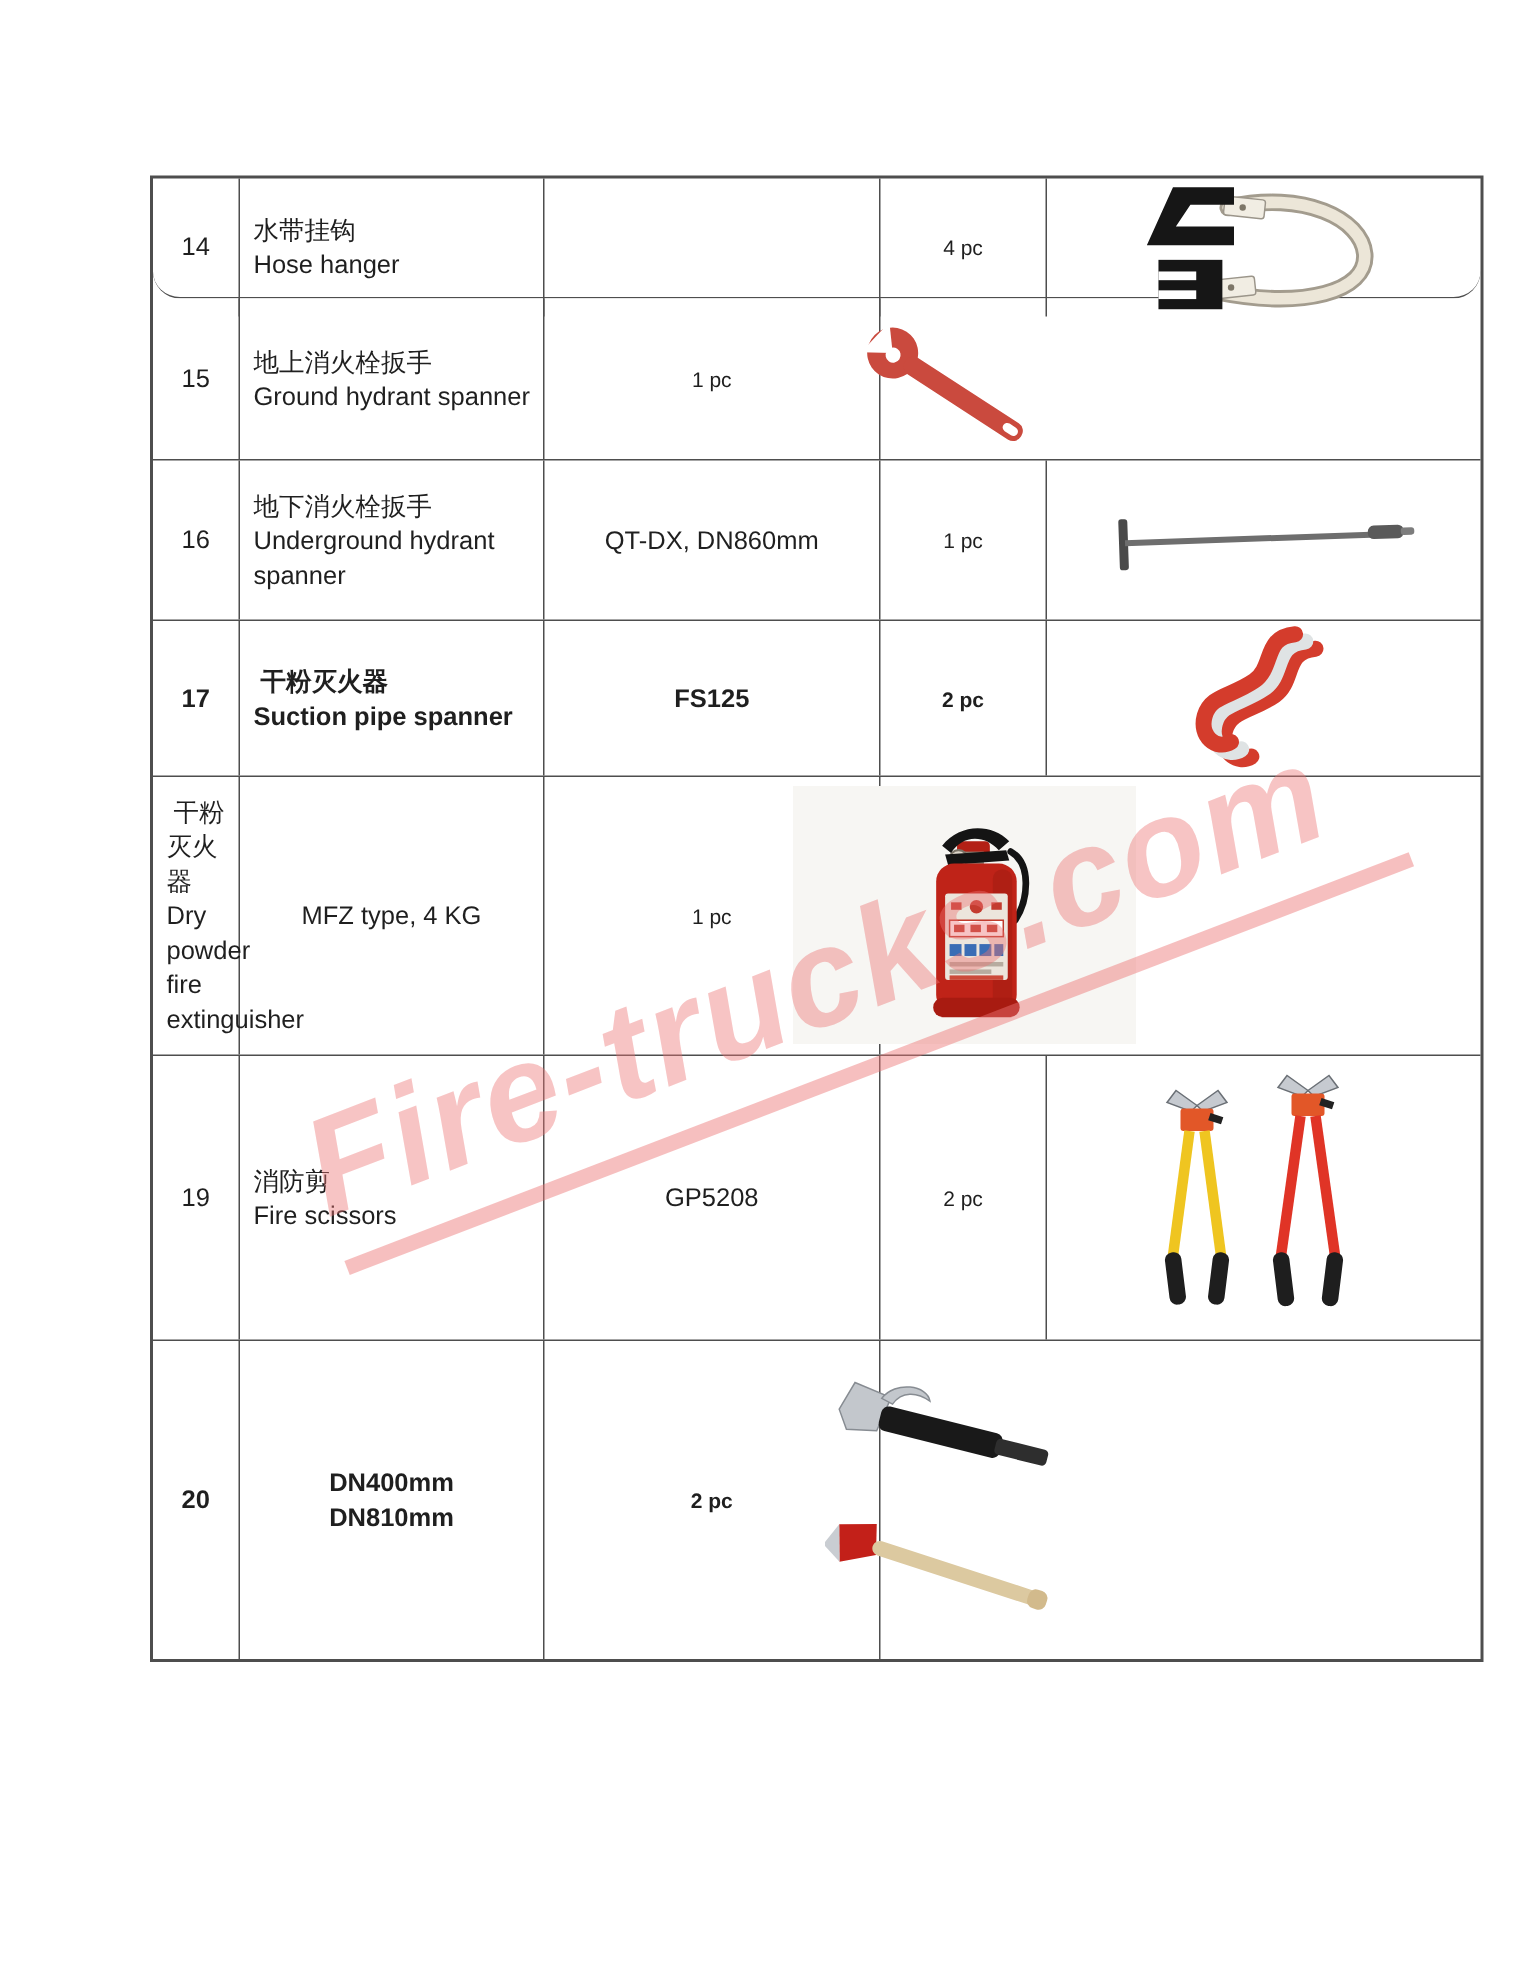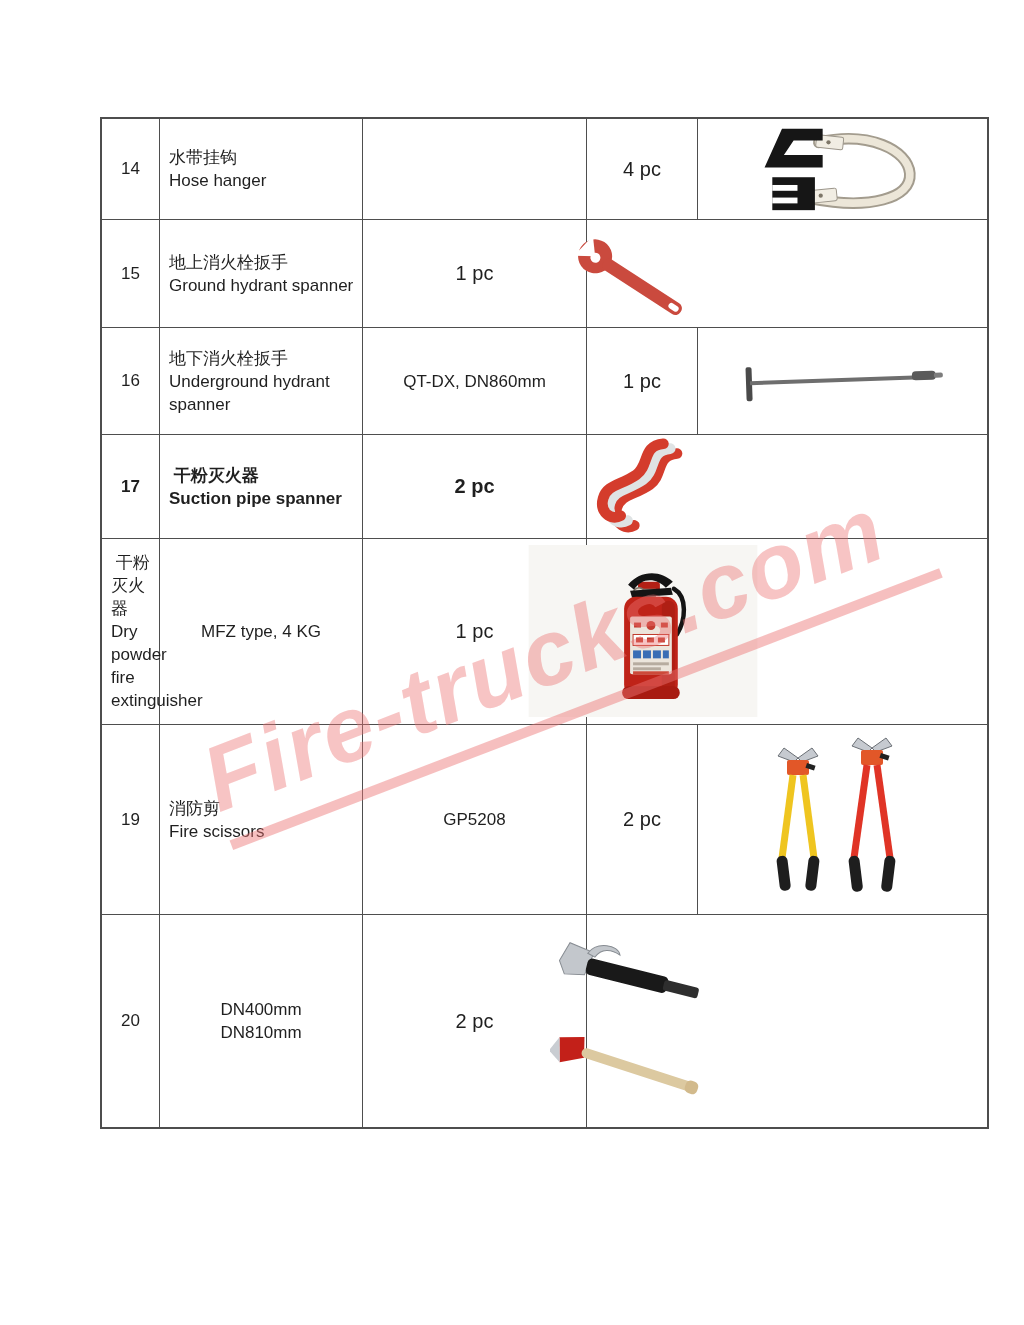--- a/index.html
+++ b/index.html
@@ -7,31 +7,31 @@
   body { font-family:"Liberation Sans","DejaVu Sans",sans-serif; color:#1f1f1f; position:relative; overflow:hidden; }
 
   .page { position:absolute; inset:0; }
 
   
   .equip-table {
     position:absolute; left:100px; top:117px; width:889px;
     border:2px solid #4e4e4e;
   }
   .t-row { display:grid; grid-template-columns:58px 203px 224px 111px 1fr; border-bottom:1px solid #4e4e4e; }
-  .t-row:last-child { border-bottom:none; }
+  .t-row:last-child { border-bottom:none;font-weight:bold; }
   .cell { border-right:1px solid #4e4e4e; display:flex; flex-direction:column; justify-content:center; }
   .cell:last-child { border-right:none; }
   .c-num { align-items:center; font-size:17px; }
   .c-name { padding-left:9px; padding-right:4px; font-size:17px; line-height:23px; }
   .c-name .cn { white-space:pre-wrap; }
   .c-spec { align-items:center; text-align:center; font-size:17px; line-height:23px; white-space:pre-line; }
-  .c-qty { align-items:center; font-size:20px; }
+  .c-qty { align-items:center; font-size:14px; }
   .c-img { align-items:center; justify-content:center; }
 
-  .h-14 { height:101px; } .h-15 { height:108px; } .h-16 { height:107px; }
+  .h-14 { height:80px;border-radius:18px; } .h-15 { height:108px; } .h-16 { height:107px; }
   .h-17 { height:104px;font-weight:bold; } .h-18 { height:186px; } .h-19 { height:190px; }
   .h-20 { height:212px; }
 
   
   .watermark {
     position:absolute; left:185px; top:590px; width:760px; height:128px;
     transform:rotate(-21deg);
     font-size:92px; font-weight:bold; font-style:italic; letter-spacing:2px;
     line-height:112px; white-space:nowrap;
     color:rgba(236,115,115,0.42);
@@ -111,20 +111,21 @@
         </svg>
       </div>
     </div>
 
     <div class="t-row h-17">
       <div class="cell c-num">17</div>
       <div class="cell c-name">
         <span class="cn"> 干粉灭火器</span>
         <span class="en">Suction pipe spanner</span>
       </div>
+      <div class="cell c-spec">FS125</div>
       <div class="cell c-qty">2 pc</div>
       <div class="cell c-img">
         <svg width="125" height="102" viewBox="0 0 125 105">
           <g fill="none" stroke-width="11" stroke-linecap="round">
             <path d="M84,8 C62,10 70,30 56,40 C40,51 26,50 22,64 C18,78 30,88 40,82" stroke="#d43c2c" transform="translate(14,10)"></path>
             <path d="M84,8 C62,10 70,30 56,40 C40,51 26,50 22,64 C18,78 30,88 40,82" stroke="#dfe3e4" transform="translate(7,5)"></path>
             <path d="M84,8 C62,10 70,30 56,40 C40,51 26,50 22,64 C18,78 30,88 40,82" stroke="#d43c2c"></path>
           </g>
         </svg>
       </div>

